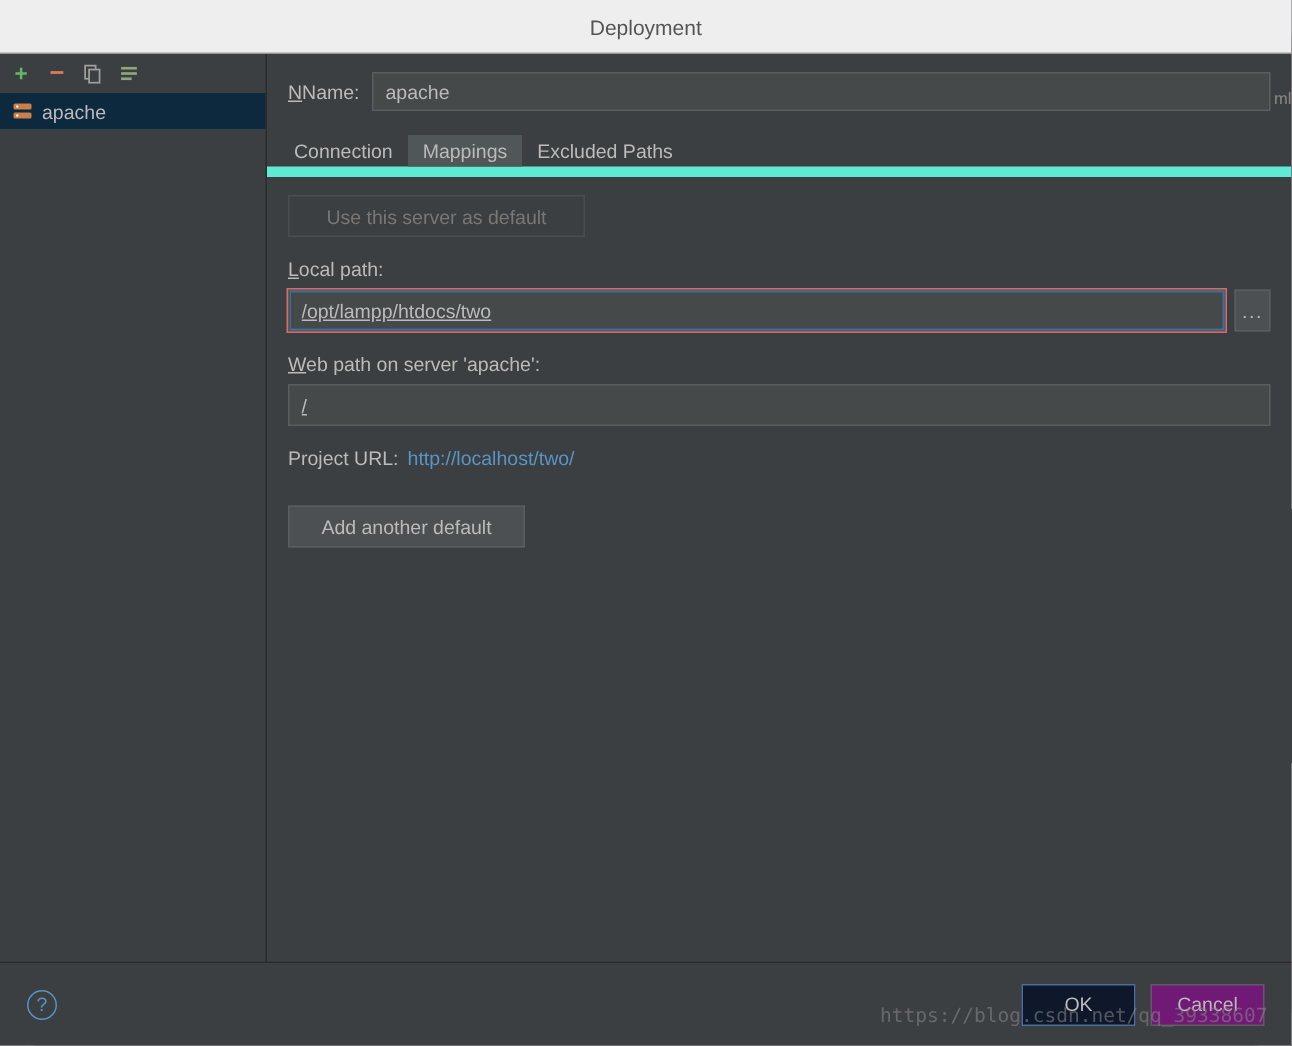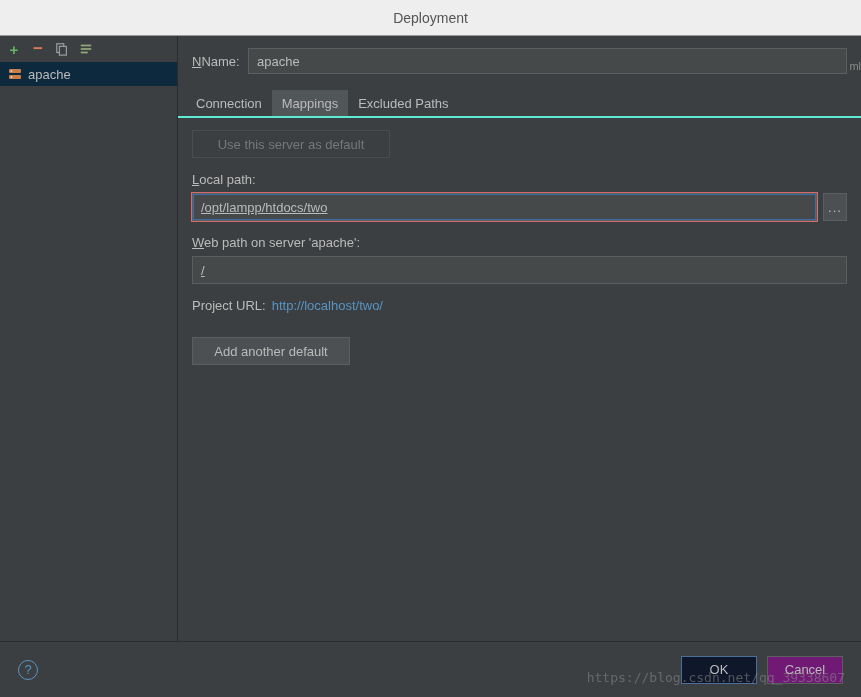--- a/index.html
+++ b/index.html
@@ -93,21 +93,21 @@
       background: #45494a;
       border: 1px solid #5b5e60;
       color: #bbbbbb;
       padding: 0 8px;
       font-size: 13px;
       outline: none;
     }
     .tabs {
       display: flex;
       height: 28px;
-      border-bottom: 2px solid #5eead4;
+      border-bottom: 7px solid #5eead4;
       margin: 0 -14px;
       padding: 0 8px;
     }
     .tab {
       padding: 0 10px;
       display: flex;
       align-items: center;
       color: #bbbbbb;
       cursor: pointer;
       font-size: 13px;

